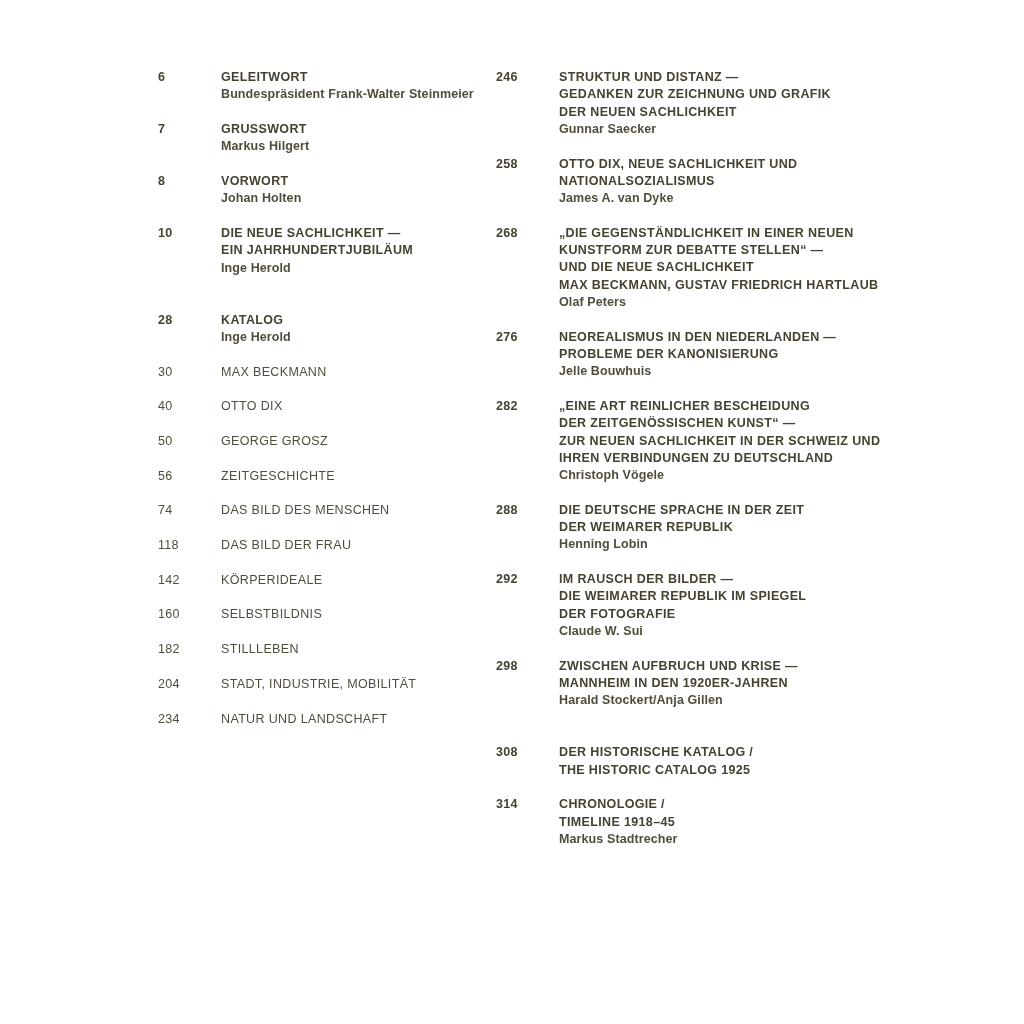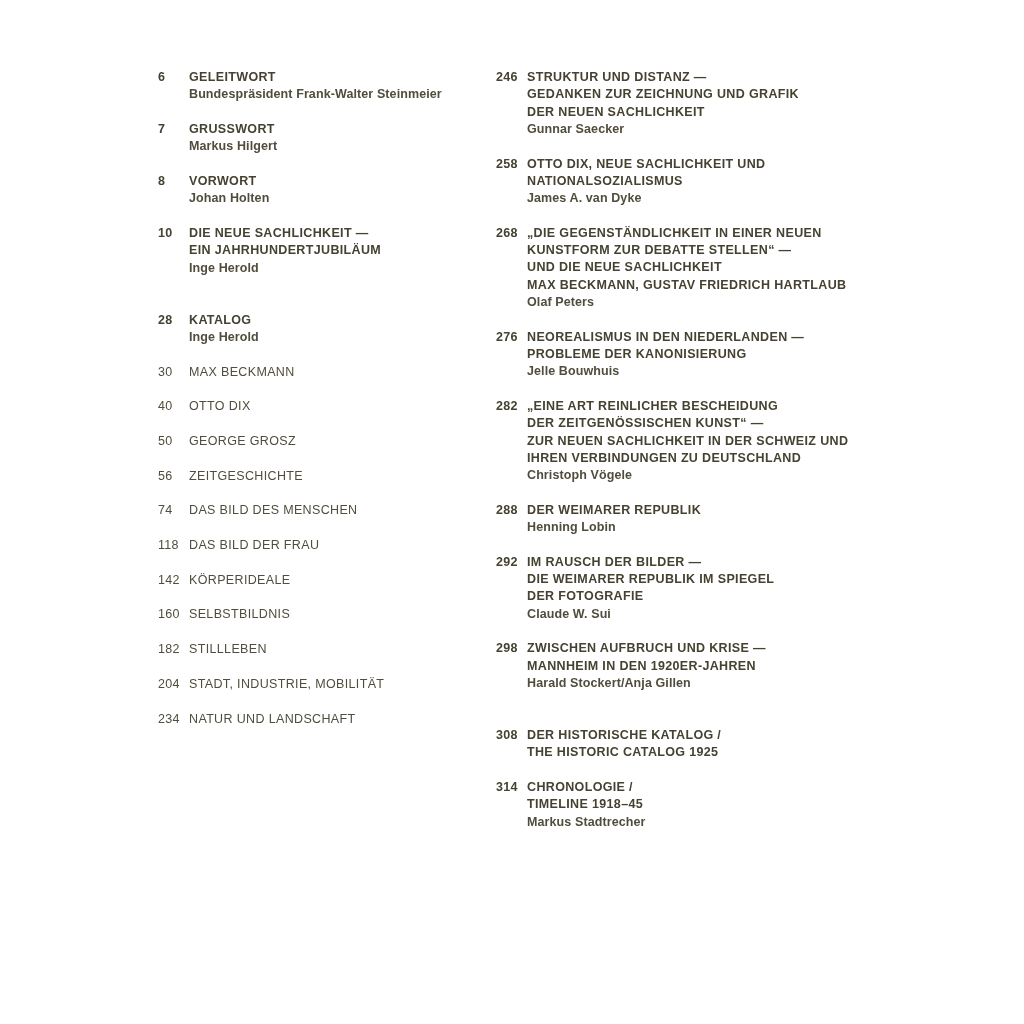--- a/index.html
+++ b/index.html
@@ -29,21 +29,21 @@
   }
   .toc-entry.gap-after { margin-bottom: 34.8px; }
 
   .page-number {
     flex: 0 0 31px;
     width: 31px;
     font-size: 12.5px;
     line-height: 17.3px;
     letter-spacing: 0.3px;
   }
-  .entry-text { flex: 1; }
+  .entry-text { flex: 1; margin-left: 32px; }
 
   .title-line {
     font-size: 12.5px;
     line-height: 17.3px;
     letter-spacing: 0.35px;
     white-space: nowrap;
   }
   .toc-entry.bold .title-line,
   .toc-entry.bold .page-number {
     font-weight: 700;
@@ -233,20 +233,21 @@
           <div class="title-line">DER ZEITGENÖSSISCHEN KUNST“ —</div>
           <div class="title-line">ZUR NEUEN SACHLICHKEIT IN DER SCHWEIZ UND</div>
           <div class="title-line">IHREN VERBINDUNGEN ZU DEUTSCHLAND</div>
           <div class="author-line">Christoph Vögele</div>
         </span>
   </div>
 
   <div class="toc-entry bold">
     <span class="page-number">288</span>
     <span class="entry-text">
+          <div class="title-line">DIE DEUTSCHE SPRACHE IN DER ZEIT</div>
           <div class="title-line">DER WEIMARER REPUBLIK</div>
           <div class="author-line">Henning Lobin</div>
         </span>
   </div>
 
   <div class="toc-entry bold">
     <span class="page-number">292</span>
     <span class="entry-text">
           <div class="title-line">IM RAUSCH DER BILDER —</div>
           <div class="title-line">DIE WEIMARER REPUBLIK IM SPIEGEL</div>

